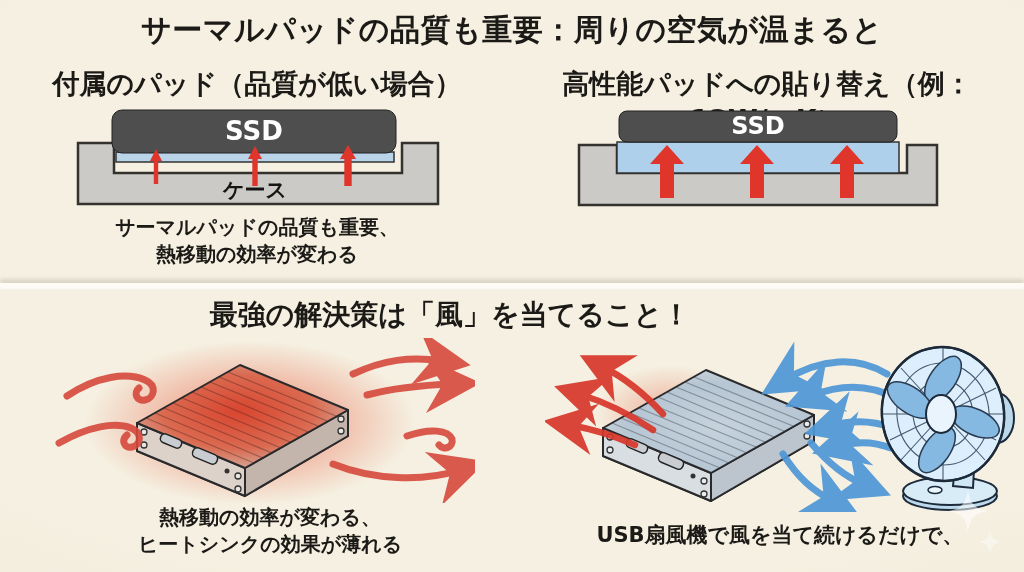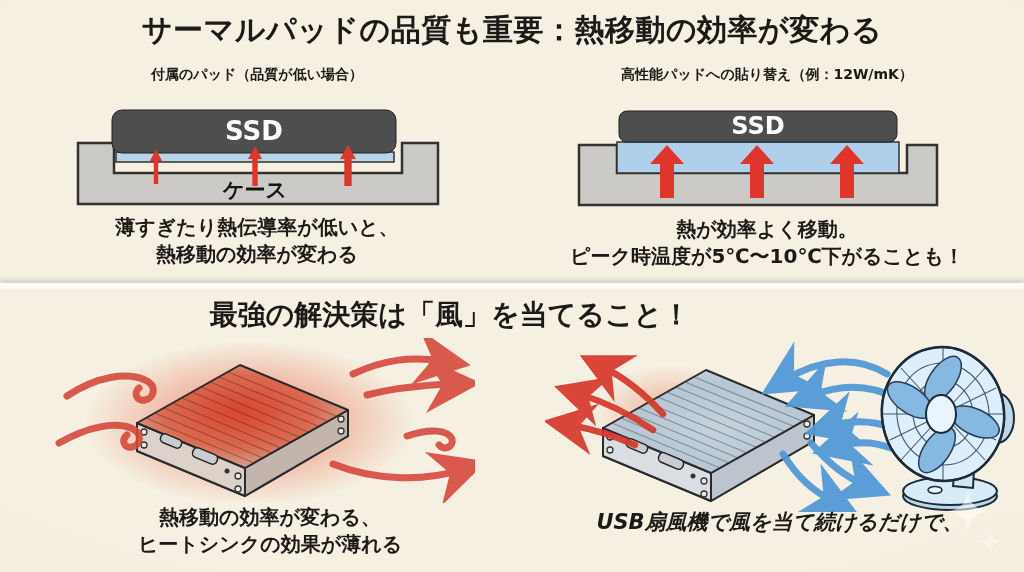--- a/index.html
+++ b/index.html
@@ -4,43 +4,43 @@
 <style>
   html,body{margin:0;padding:0;}
   body{width:1024px;height:572px;overflow:hidden;
        font-family:"DejaVu Sans","Liberation Sans",sans-serif;}
   .canvas{position:relative;width:1024px;height:572px;
           background:radial-gradient(ellipse 130% 110% at 50% 45%, #f5f0e1 52%, #ebe5d3 100%);
           color:#1b1a17;}
   .abs{position:absolute;}
   .center{text-align:center;}
   .title-top{left:0;top:10px;width:1024px;font-size:30px;font-weight:bold;letter-spacing:.5px;}
-  .subtitle{font-size:14px;font-weight:bold;}
+  .subtitle{font-size:27px;font-weight:bold;}
   .sub-left{left:52px;top:66px;width:410px;}
   .sub-right{left:562px;top:66px;width:410px;text-align:center;}
   .diagram-left{left:52px;top:106px;}
   .diagram-right{left:562px;top:104px;}
   .caption{font-size:20px;font-weight:bold;line-height:1.35;}
   .cap-top-left{left:42px;top:214px;width:430px;}
   .cap-top-right{left:542px;top:216px;width:450px;}
   .divider{left:0;top:283px;width:1024px;height:4px;background:#fdfbf3;
            box-shadow:0 -3px 4px rgba(110,100,80,.28), 0 2px 2px rgba(255,255,255,.9);}
   .title-bottom{left:0;top:296px;width:900px;font-size:28px;font-weight:bold;}
   .illus-left{left:55px;top:338px;}
   .illus-right{left:545px;top:330px;}
   .cap-bot-left{left:50px;top:504px;width:440px;}
-  .cap-bot-right{left:535px;top:508px;width:490px;font-size:21px;font-style:italic;}
+  .cap-bot-right{left:535px;top:521px;width:490px;font-size:21px;}
   .sparkle{left:938px;top:486px;}
 </style>
 </head>
 <body>
 
 <div class="canvas">
 
-  <div class="abs center title-top">サーマルパッドの品質も重要：熱移動の効率が変わる</div>
+  <div class="abs center title-top">サーマルパッドの品質も重要：周りの空気が温まると</div>
 
   <div class="abs center subtitle sub-left">付属のパッド（品質が低い場合）</div>
   <div class="abs center subtitle sub-right">高性能パッドへの貼り替え（例：12W/mK）</div>
 
   <svg class="abs diagram-left" width="410" height="102" viewBox="0 0 410 102">
     <path d="M26,37 H62 V67 H350 V37 H386 V98 H26 Z" fill="#cbcac6" stroke="#33322f" stroke-width="2.5"></path>
     <rect x="64" y="46" width="278" height="10" fill="#b9d3e8" stroke="#33322f" stroke-width="1.5"></rect>
     <rect x="60" y="4" width="284" height="43" rx="10" fill="#4e4e4e" stroke="#222"></rect>
     <text x="202" y="34" font-size="26" font-weight="bold" fill="#ffffff" text-anchor="middle">SSD</text>
     <g fill="#e0352b">
@@ -57,26 +57,22 @@
     <rect x="57" y="7" width="278" height="31" rx="8" fill="#4e4e4e" stroke="#222"></rect>
     <text x="196" y="30" font-size="24" font-weight="bold" fill="#ffffff" text-anchor="middle">SSD</text>
     <g fill="#e0352b">
       <polygon points="105,41 88,60 98,60 98,94 112,94 112,60 122,60"></polygon>
       <polygon points="195,41 178,60 188,60 188,94 202,94 202,60 212,60"></polygon>
       <polygon points="285,41 268,60 278,60 278,94 292,94 292,60 302,60"></polygon>
     </g>
   </svg>
 
   <div class="abs center caption cap-top-left">
-    <div>薄すぎたり熱伝導率が低いと、</div>
+    <div>サーマルパッドの品質も重要、</div>
     <div>熱移動の効率が変わる</div>
-  </div>
-  <div class="abs center caption cap-top-right">
-    <div>熱が効率よく移動。</div>
-    <div>ピーク時温度が5℃〜10℃下がることも！</div>
   </div>
 
   <div class="abs divider"></div>
 
   <div class="abs center title-bottom">最強の解決策は「風」を当てること！</div>
 
   <svg class="abs illus-left" width="420" height="165" viewBox="0 0 420 165">
     <defs>
       <radialGradient id="glowL" cx="50%" cy="50%" r="50%">
         <stop offset="0%" stop-color="#e23c26" stop-opacity="0.7"></stop>

